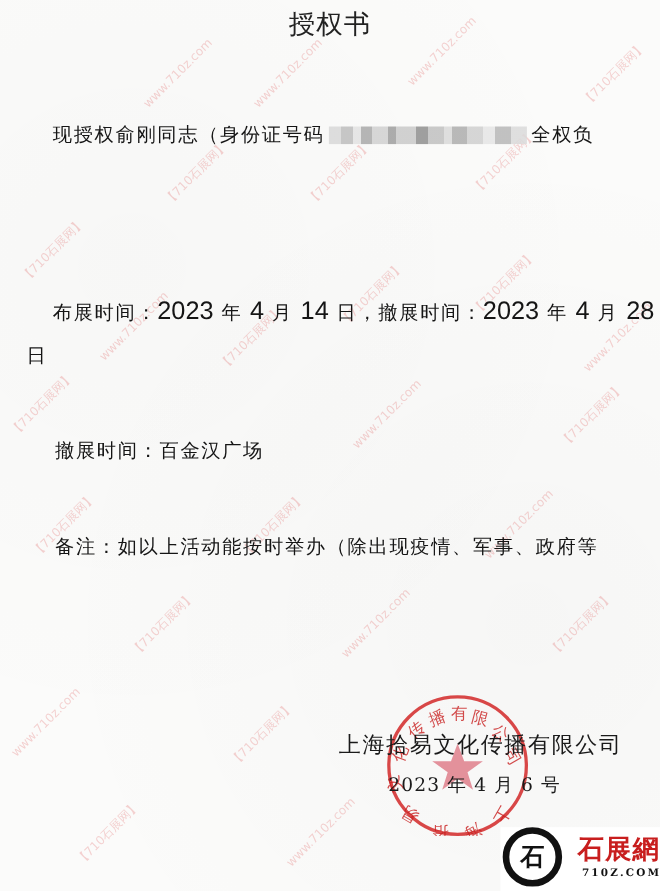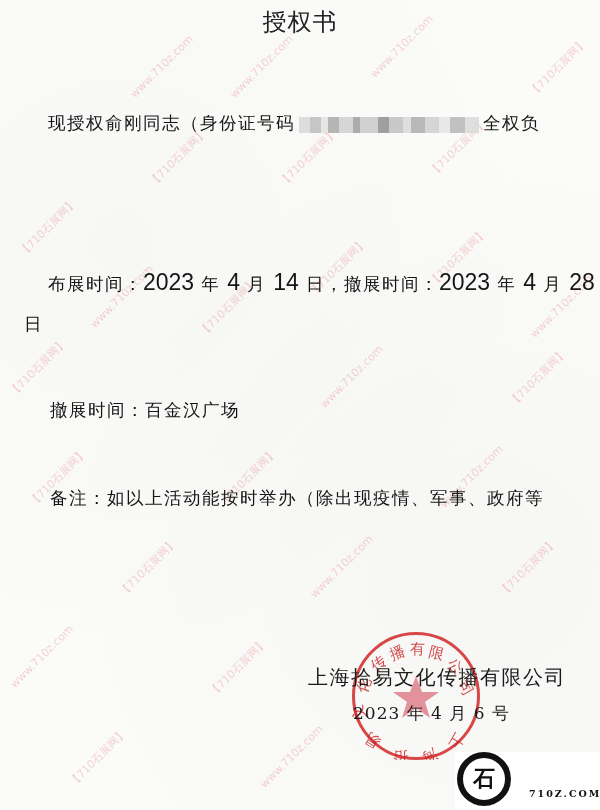--- a/index.html
+++ b/index.html
@@ -157,15 +157,16 @@
     </svg>
   </div>
 
   <div class="company">上海拾易文化传播有限公司</div>
   <div class="sign-date">2023 年 4 月 6 号</div>
 
   <div class="logo">
     <div class="logo-circle">
       <span>石</span>
     </div>
+    <div class="logo-text">石展網</div>
     <div class="logo-url">710Z.COM</div>
   </div>
 </div>
 
 </body></html>

